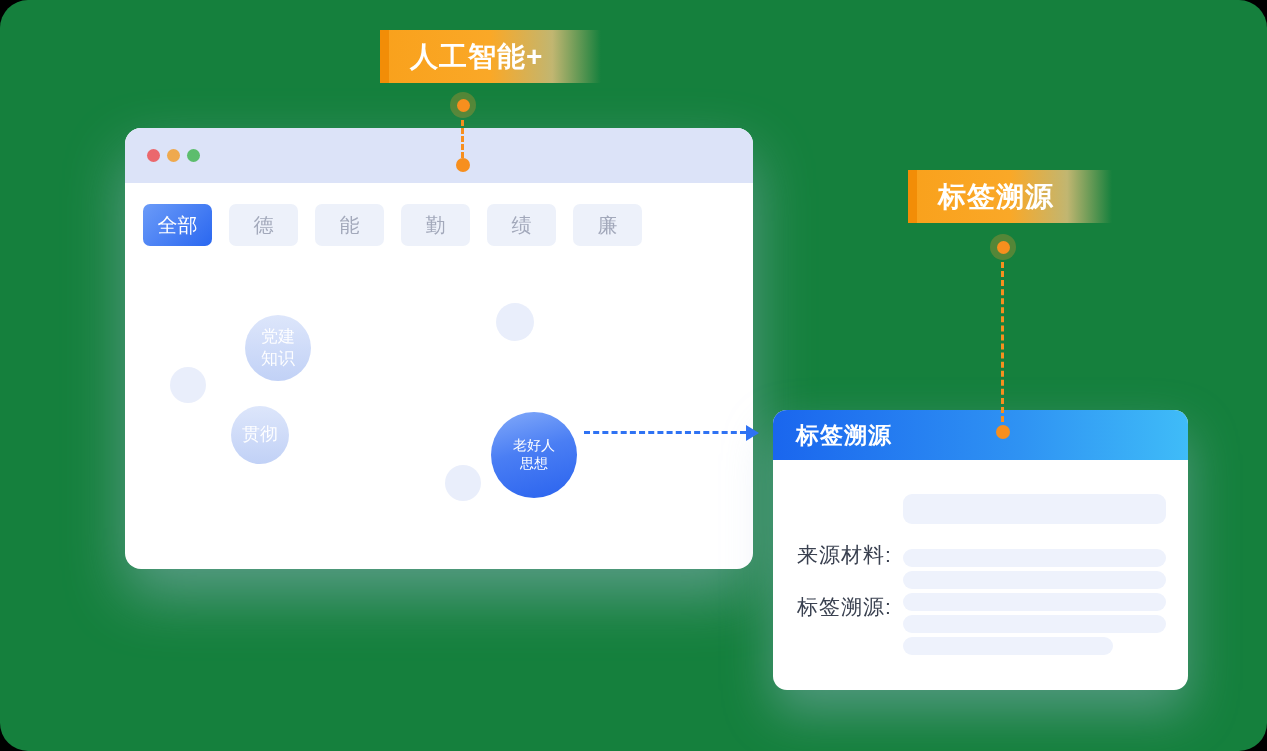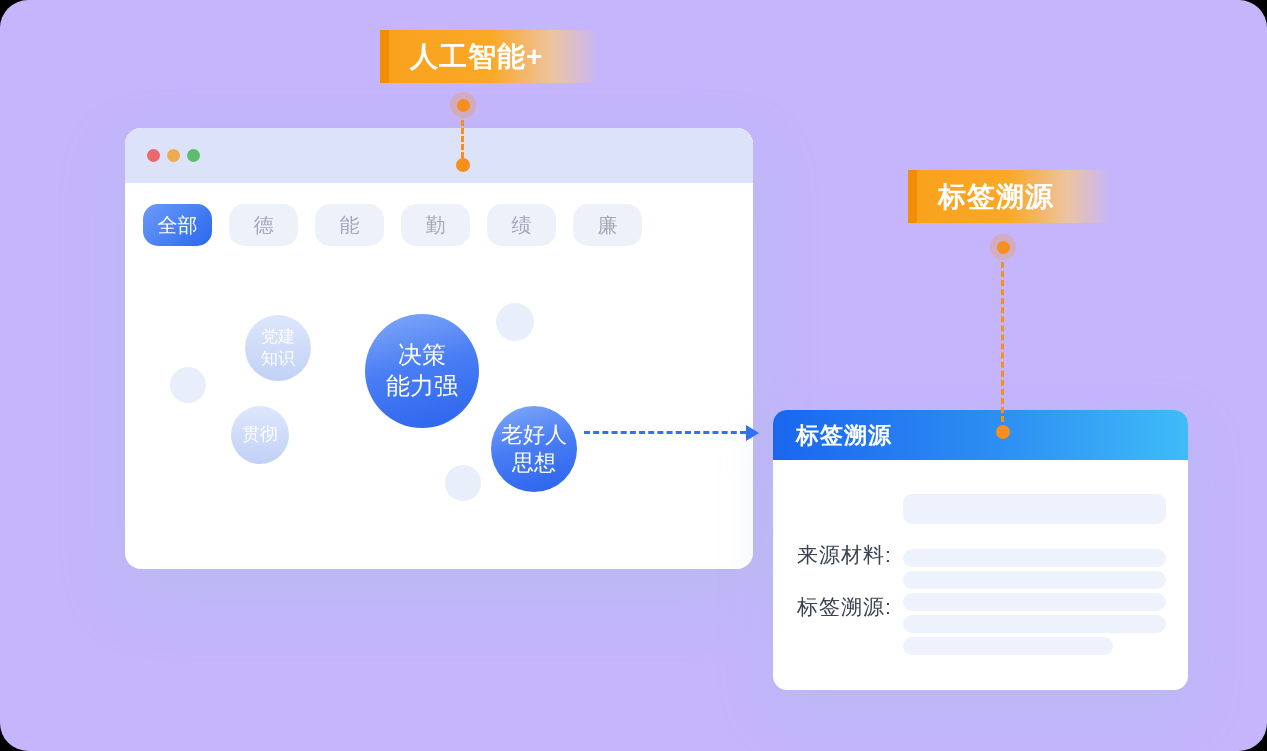--- a/index.html
+++ b/index.html
@@ -1,17 +1,17 @@
 <!DOCTYPE html>
 <html><head>
 <meta charset="utf-8">
 <style>
   html,body{margin:0;padding:0;background:#000;}
   *{box-sizing:border-box;font-family:"Liberation Sans","DejaVu Sans",sans-serif;}
-  .stage{position:relative;width:1267px;height:751px;background:#c4b5fd;border-radius:28px;overflow:hidden;}
+  .stage{position:relative;width:1267px;height:751px;background:#15803d;border-radius:28px;overflow:hidden;}
 
   
   .badge{position:absolute;height:53px;line-height:53px;color:#fff;font-size:28px;font-weight:600;
          padding:0 58px 0 30px;letter-spacing:1px;
          background:linear-gradient(90deg,#f9a11c 0%,#faa827 50%,rgba(251,200,130,.75) 78%,rgba(255,255,255,0) 100%);}
   .badge::before{content:"";position:absolute;left:0;top:0;width:9px;height:53px;background:#f28d07;}
   .badge-ai{left:380px;top:30px;}
   .badge-trace{left:908px;top:170px;}
 
   
@@ -31,37 +31,37 @@
 
   
   .window{position:absolute;left:125px;top:128px;width:628px;height:441px;background:#fff;
           border-radius:16px;box-shadow:0 26px 60px rgba(173,190,224,.45);z-index:10;}
   .titlebar{position:absolute;left:0;top:0;width:100%;height:55px;background:#dce3f8;
             border-radius:16px 16px 0 0;display:flex;align-items:center;padding-left:22px;gap:7px;}
   .tl-dot{width:13px;height:13px;border-radius:50%;}
   .tl-red{background:#eb686d;} .tl-yellow{background:#efa94e;} .tl-green{background:#5dbd6d;}
 
   .tabs{position:absolute;left:18px;top:76px;display:flex;gap:17px;}
-  .tab{width:69px;height:42px;border-radius:15px;background:#edf1fa;color:#a3a9bb;
+  .tab{width:69px;height:42px;border-radius:7px;background:#edf1fa;color:#a3a9bb;
        font-size:20px;display:flex;align-items:center;justify-content:center;}
   .tab.active{background:linear-gradient(135deg,#6b9bf8 0%,#2a67f0 100%);color:#fff;}
 
   
   .bubble{position:absolute;border-radius:50%;display:flex;flex-direction:column;
           align-items:center;justify-content:center;text-align:center;line-height:1.28;}
   .bubble.primary{background:linear-gradient(165deg,#83aaf9 0%,#4a7ef4 45%,#2a63ee 100%);color:#fff;}
   .bubble.light{background:linear-gradient(180deg,#dde6fb 0%,#c1d1f6 100%);color:rgba(255,255,255,.97);}
   .bubble.plain{background:#e9eefb;}
 
   .b-dangjian{left:120px;top:187px;width:66px;height:66px;font-size:17px;}
   .b-juece{left:240px;top:186px;width:114px;height:114px;font-size:24px;}
   .b-yishi{left:464px;top:200px;width:64px;height:64px;font-size:18px;}
   .b-guanche{left:106px;top:278px;width:58px;height:58px;font-size:18px;}
   .b-ganda{left:170px;top:296px;width:86px;height:86px;font-size:21px;}
-  .b-laohao{left:366px;top:278px;width:86px;height:86px;font-size:22px;}
+  .b-laohao{left:366px;top:284px;width:86px;height:86px;font-size:14px;}
   .b-plain1{left:45px;top:239px;width:36px;height:36px;}
   .b-plain2{left:371px;top:175px;width:38px;height:38px;}
   .b-plain3{left:320px;top:337px;width:36px;height:36px;}
 
   
   .arrow{position:absolute;left:584px;top:431px;width:162px;height:3px;z-index:20;}
   .arrow .line{position:absolute;left:0;top:0;width:100%;border-top:3px dashed #2f72f3;}
   .arrow .head{position:absolute;right:-13px;top:-6px;width:0;height:0;
                border-left:13px solid #2f72f3;border-top:8px solid transparent;border-bottom:8px solid transparent;}
 
@@ -119,24 +119,20 @@
       <div class="tab">勤</div>
       <div class="tab">绩</div>
       <div class="tab">廉</div>
     </div>
 
     <div class="bubble light b-dangjian">
       <span>党建</span>
       <span>知识</span>
     </div>
 
-    <div class="bubble primary b-juece">
-      <span>决策</span>
-      <span>能力强</span>
-    </div>
 
 
     <div class="bubble light b-guanche">
       <span>贯彻</span>
     </div>
 
 
     <div class="bubble primary b-laohao">
       <span>老好人</span>
       <span>思想</span>

